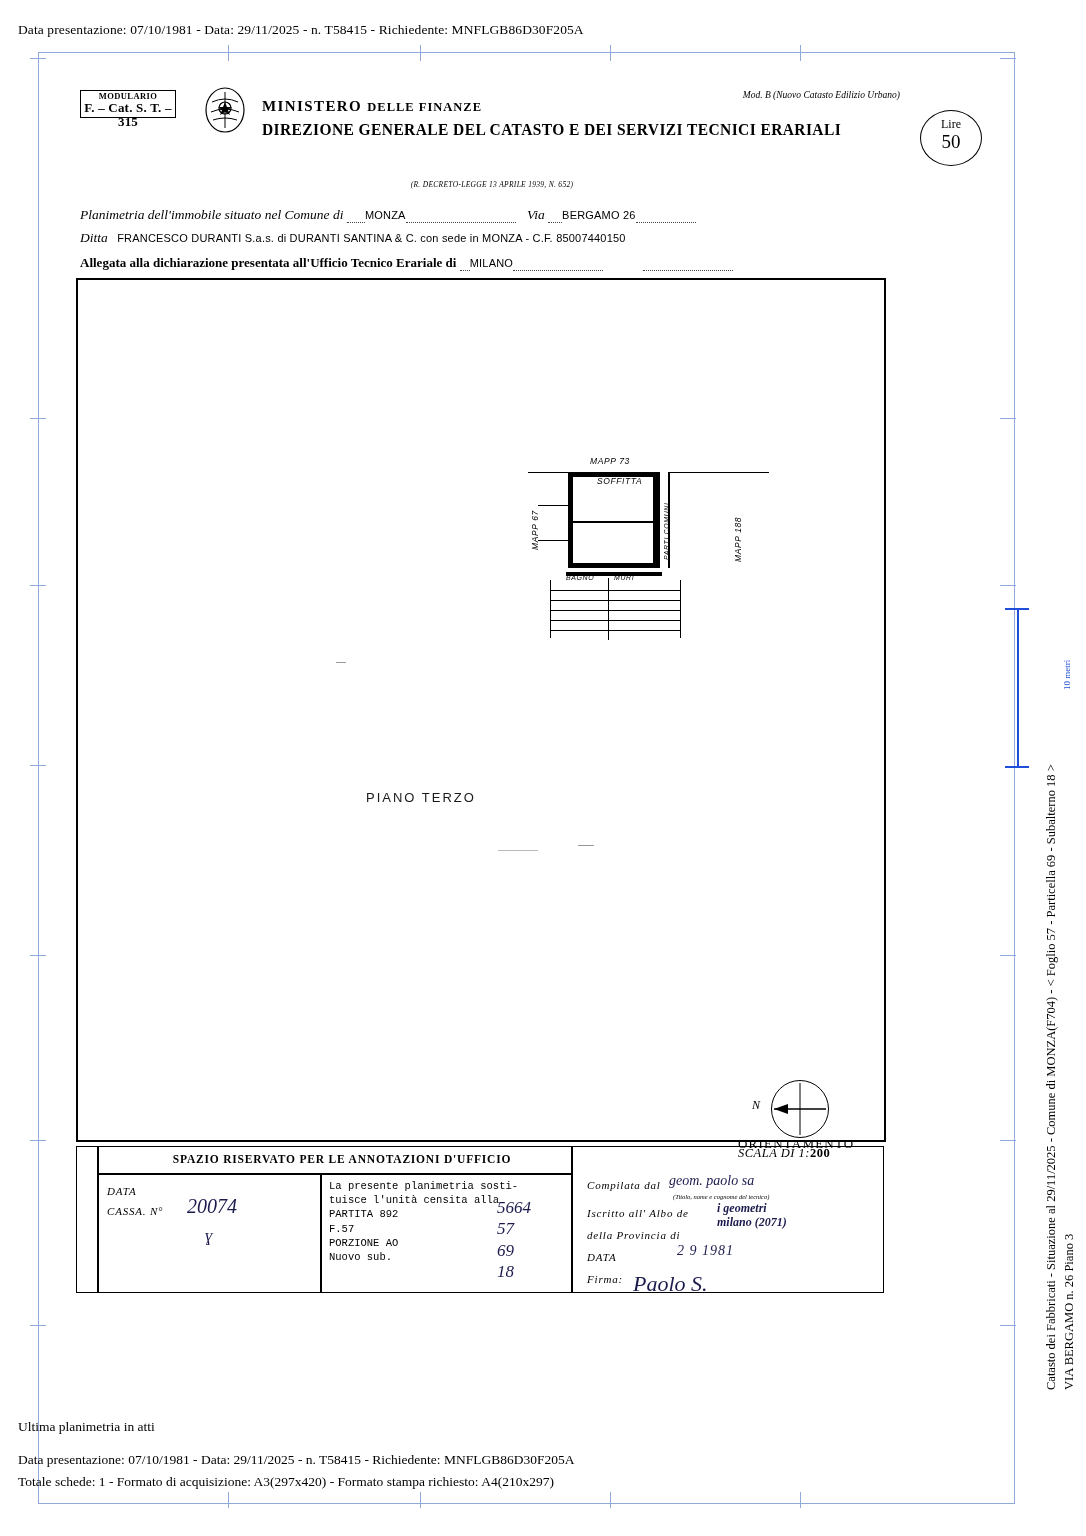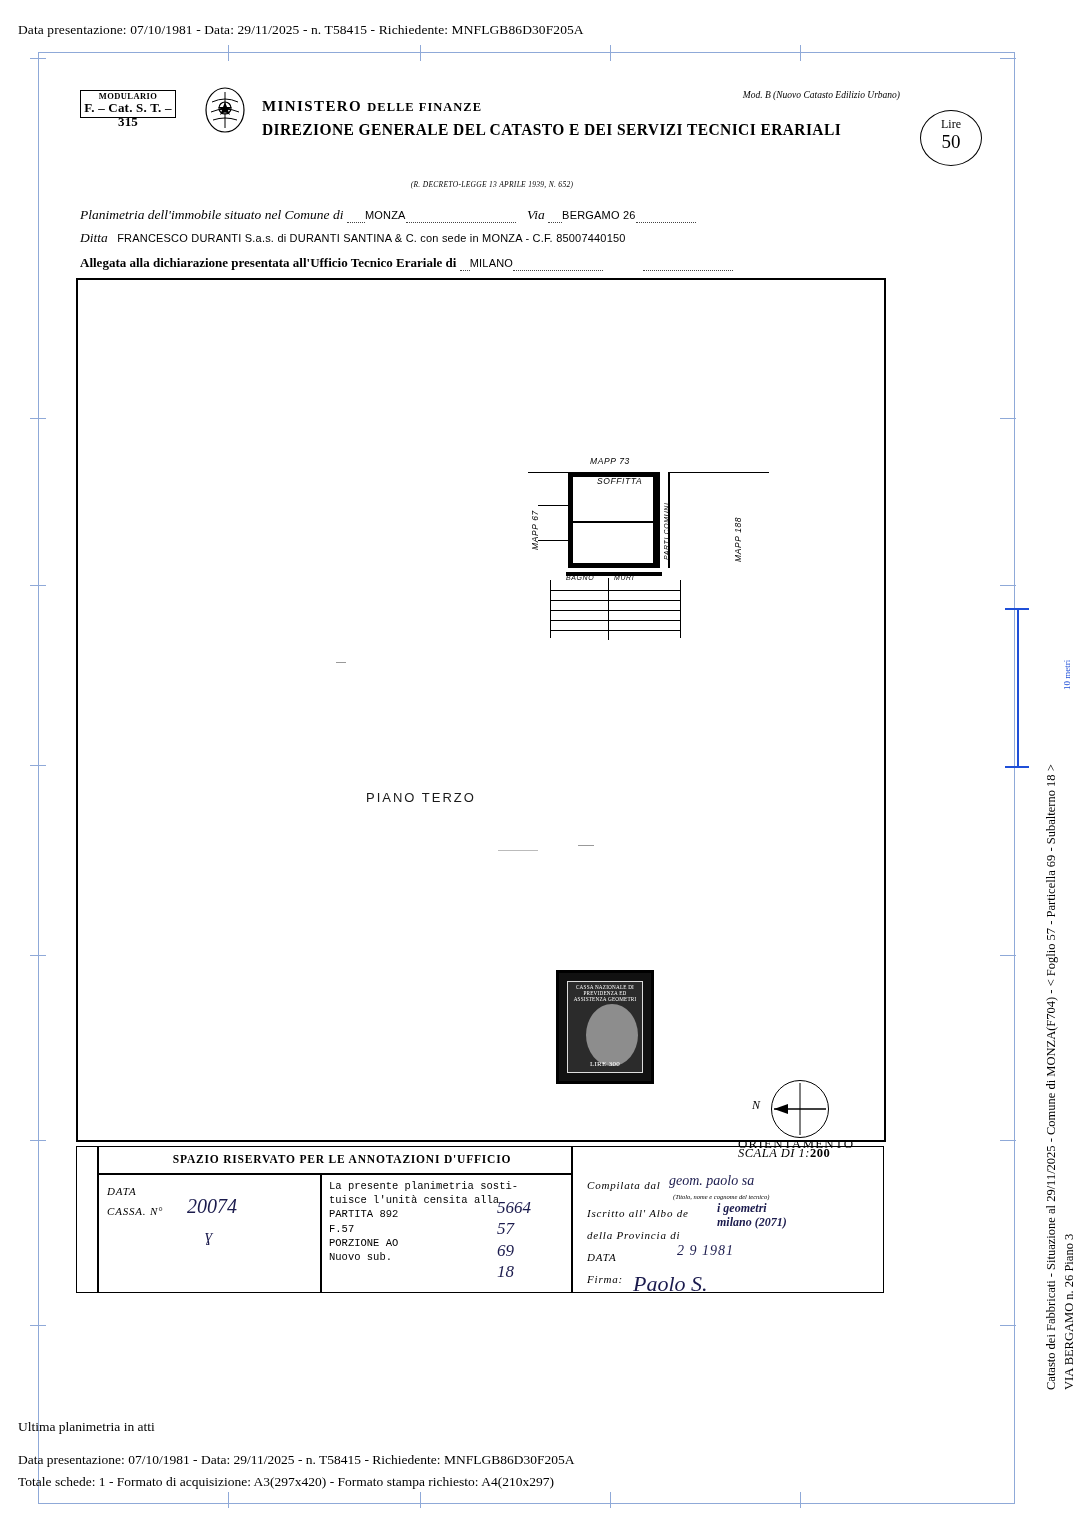--- a/index.html
+++ b/index.html
@@ -449,29 +449,20 @@
         <div class="pl-label vert" style="left:225px; top:112px;">MAPP 188</div>
         <div class="pl-label vert" style="left:155px; top:110px; font-size:7px;">PARTI  COMUNI</div>
         <div class="pl-label" style="left:106px; top:124px; font-size:7px;">MURI</div>
         <div class="pl-label" style="left:58px; top:124px; font-size:7px;">BAGNO</div>
       </div>
 
       <div class="wall" style="left:258px; top:382px; width:10px; height:1px; background:#999;"></div>
       <div class="wall" style="left:500px; top:565px; width:16px; height:1px; background:#999;"></div>
       <div class="wall" style="left:420px; top:570px; width:40px; height:1px; background:#bbb;"></div>
 
-      <div class="fiscal">
-        <div class="inner">
-          <div class="top">CASSA NAZIONALE DI
-PREVIDENZA ED ASSISTENZA
-GEOMETRI</div>
-          <div class="oval"></div>
-          <div class="cap">LIRE 300</div>
-        </div>
-      </div>
 
       <div class="orient-title">ORIENTAMENTO</div>
       <div class="compass">
         <svg width="56" height="56" viewBox="0 0 56 56">
           <line x1="2" y1="28" x2="54" y2="28" stroke="#000" stroke-width="1.5"></line>
           <line x1="28" y1="2" x2="28" y2="54" stroke="#000" stroke-width="1"></line>
           <polygon points="2,28 16,23 16,33" fill="#000"></polygon>
         </svg>
       </div>
       <div class="compass-n">N</div>

